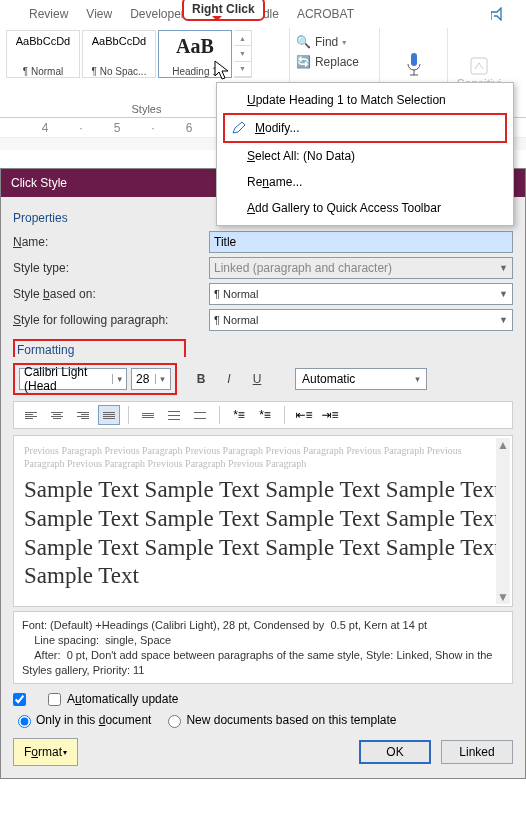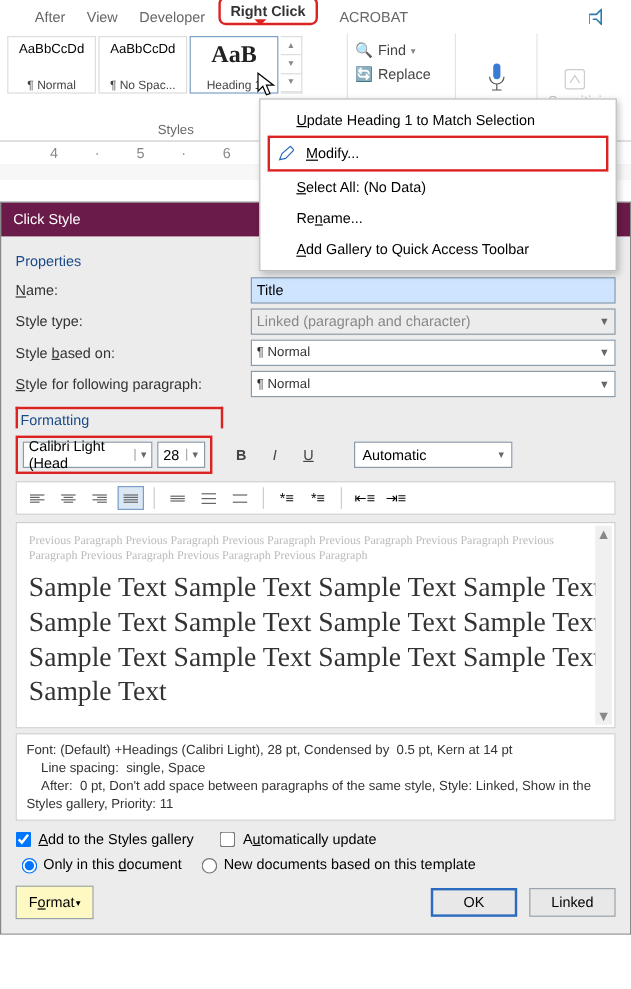--- a/index.html
+++ b/index.html
@@ -78,21 +78,21 @@
 .pbt.ok{border:2px solid #2a6bbf}
 svg{display:block}
 </style>
 </head>
 <body>
 
 <div style="position:relative">
 <div class="callout">Right Click</div>
 
 <div class="ribbon-tabs">
-  <span>After</span>
+  <span>Review</span>
   <span>View</span>
   <span>Developer</span>
   <span>Help</span>
   <span>Kindle</span>
   <span>ACROBAT</span>
   <span class="share-ic">
     <svg width="16" height="14" viewBox="0 0 16 14">
           <path d="M0 13V5h6l4-4v12l-4-4H3" fill="none" stroke="#2a7ab0" stroke-width="1.3"></path>
         </svg>
   </span>
@@ -320,21 +320,20 @@
           <span>▼</span>
         </div>
     </div>
 
     <div class="desc" style="white-space:pre-wrap">Font: (Default) +Headings (Calibri Light), 28 pt, Condensed by  0.5 pt, Kern at 14 pt
     Line spacing:  single, Space
     After:  0 pt, Don't add space between paragraphs of the same style, Style: Linked, Show in the Styles gallery, Priority: 11</div>
 
     <div class="chk-row">
       <input type="checkbox" checked="" style="">
-      <span><u>A</u>dd to the Styles gallery</span>
       <span style="width:10px"></span>
       <input type="checkbox" style="">
       <span>A<u>u</u>tomatically update</span>
     </div>
     <div class="rad-row">
       <input type="radio" checked="" style="">
       <span>Only in this <u>d</u>ocument</span>
       <span style="width:8px"></span>
       <input type="radio" style="">
       <span>New documents based on this template</span>

